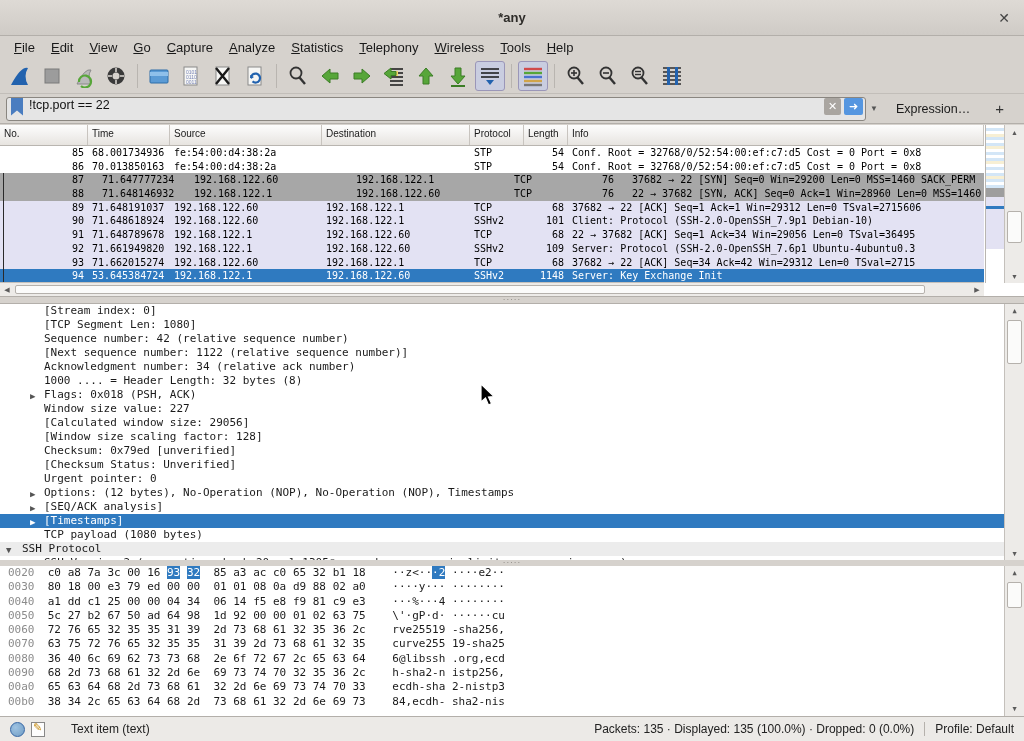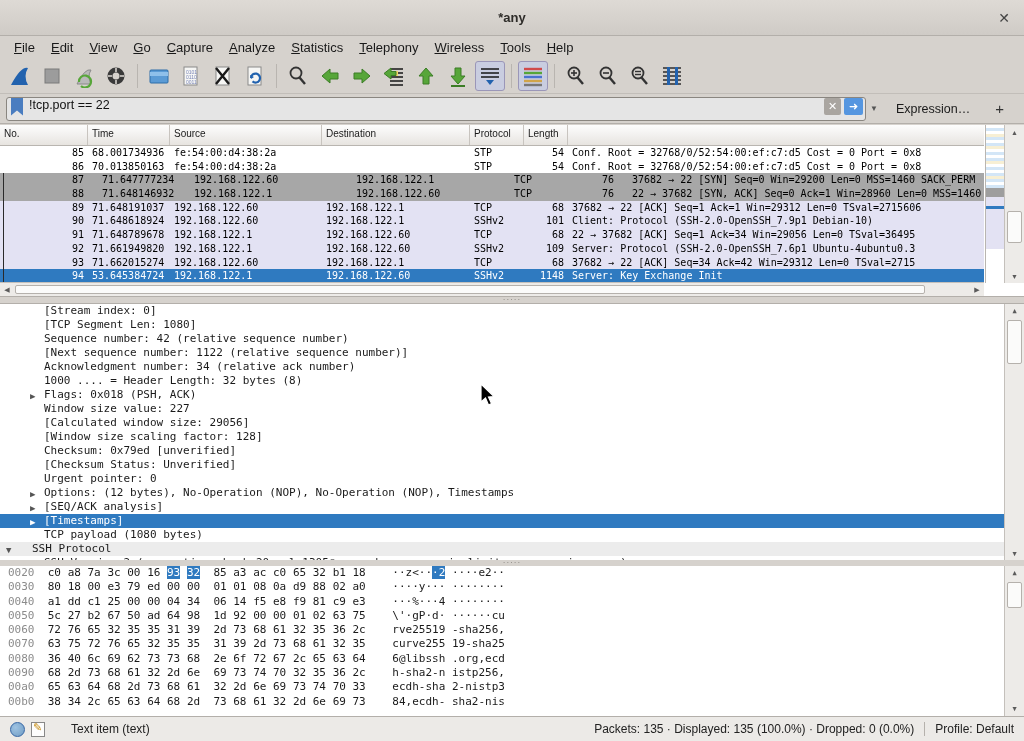--- a/index.html
+++ b/index.html
@@ -291,20 +291,21 @@
 </div>
 
 <div class="packet-list">
   <div class="pl-header pl-grid">
     <div class="hcell">No.</div>
     <div class="hcell">Time</div>
     <div class="hcell">Source</div>
     <div class="hcell">Destination</div>
     <div class="hcell">Protocol</div>
     <div class="hcell">Length</div>
+    <div class="hcell">Info</div>
   </div>
   <div class="pl-rows mono" id="plrows">
       <div class="prow pl-grid white">
         <div class="cell c-no">85</div>
         <div class="cell c-time">68.001734936</div>
         <div class="cell c-src">fe:54:00:d4:38:2a</div>
         <div class="cell c-dst"></div>
         <div class="cell c-proto">STP</div>
         <div class="cell c-len">54</div>
         <div class="cell c-info">Conf. Root = 32768/0/52:54:00:ef:c7:d5  Cost = 0  Port = 0x8</div>
@@ -450,21 +451,21 @@
       <div class="dline"><span style="padding-left: 44px; display: inline-block;">Window size value: 227</span></div>
       <div class="dline"><span style="padding-left: 44px; display: inline-block;">[Calculated window size: 29056]</span></div>
       <div class="dline"><span style="padding-left: 44px; display: inline-block;">[Window size scaling factor: 128]</span></div>
       <div class="dline"><span style="padding-left: 44px; display: inline-block;">Checksum: 0x79ed [unverified]</span></div>
       <div class="dline"><span style="padding-left: 44px; display: inline-block;">[Checksum Status: Unverified]</span></div>
       <div class="dline"><span style="padding-left: 44px; display: inline-block;">Urgent pointer: 0</span></div>
       <div class="dline"><span class="arrow" style="left: 30px;">▶</span><span style="padding-left: 44px; display: inline-block;">Options: (12 bytes), No-Operation (NOP), No-Operation (NOP), Timestamps</span></div>
       <div class="dline"><span class="arrow" style="left: 30px;">▶</span><span style="padding-left: 44px; display: inline-block;">[SEQ/ACK analysis]</span></div>
       <div class="dline selected"><span class="arrow" style="left: 30px;">▶</span><span style="padding-left: 44px; display: inline-block;">[Timestamps]</span></div>
       <div class="dline"><span style="padding-left: 44px; display: inline-block;">TCP payload (1080 bytes)</span></div>
-      <div class="dline band"><span class="arrow" style="left: 6px;">▼</span><span style="padding-left: 32px; display: inline-block;">SSH Protocol</span></div>
+      <div class="dline band"><span class="arrow" style="left: 6px;">▼</span><span style="padding-left: 22px; display: inline-block;">SSH Protocol</span></div>
       <div class="dline"><span class="arrow" style="left: 30px;">▶</span><span style="padding-left: 44px; display: inline-block;">SSH Version 2 (encryption:chacha20-poly1305@openssh.com mac:&lt;implicit&gt; compression:none)</span></div>
     </div>
   <div class="vscroll" style="height:257px; top:0;">
     <div class="sb-arrow">▲</div>
     <div class="sb-trough">
         <div class="sb-thumb" style="top:2px; height:44px;"></div>
       </div>
     <div class="sb-arrow">▼</div>
   </div>
 </div>

